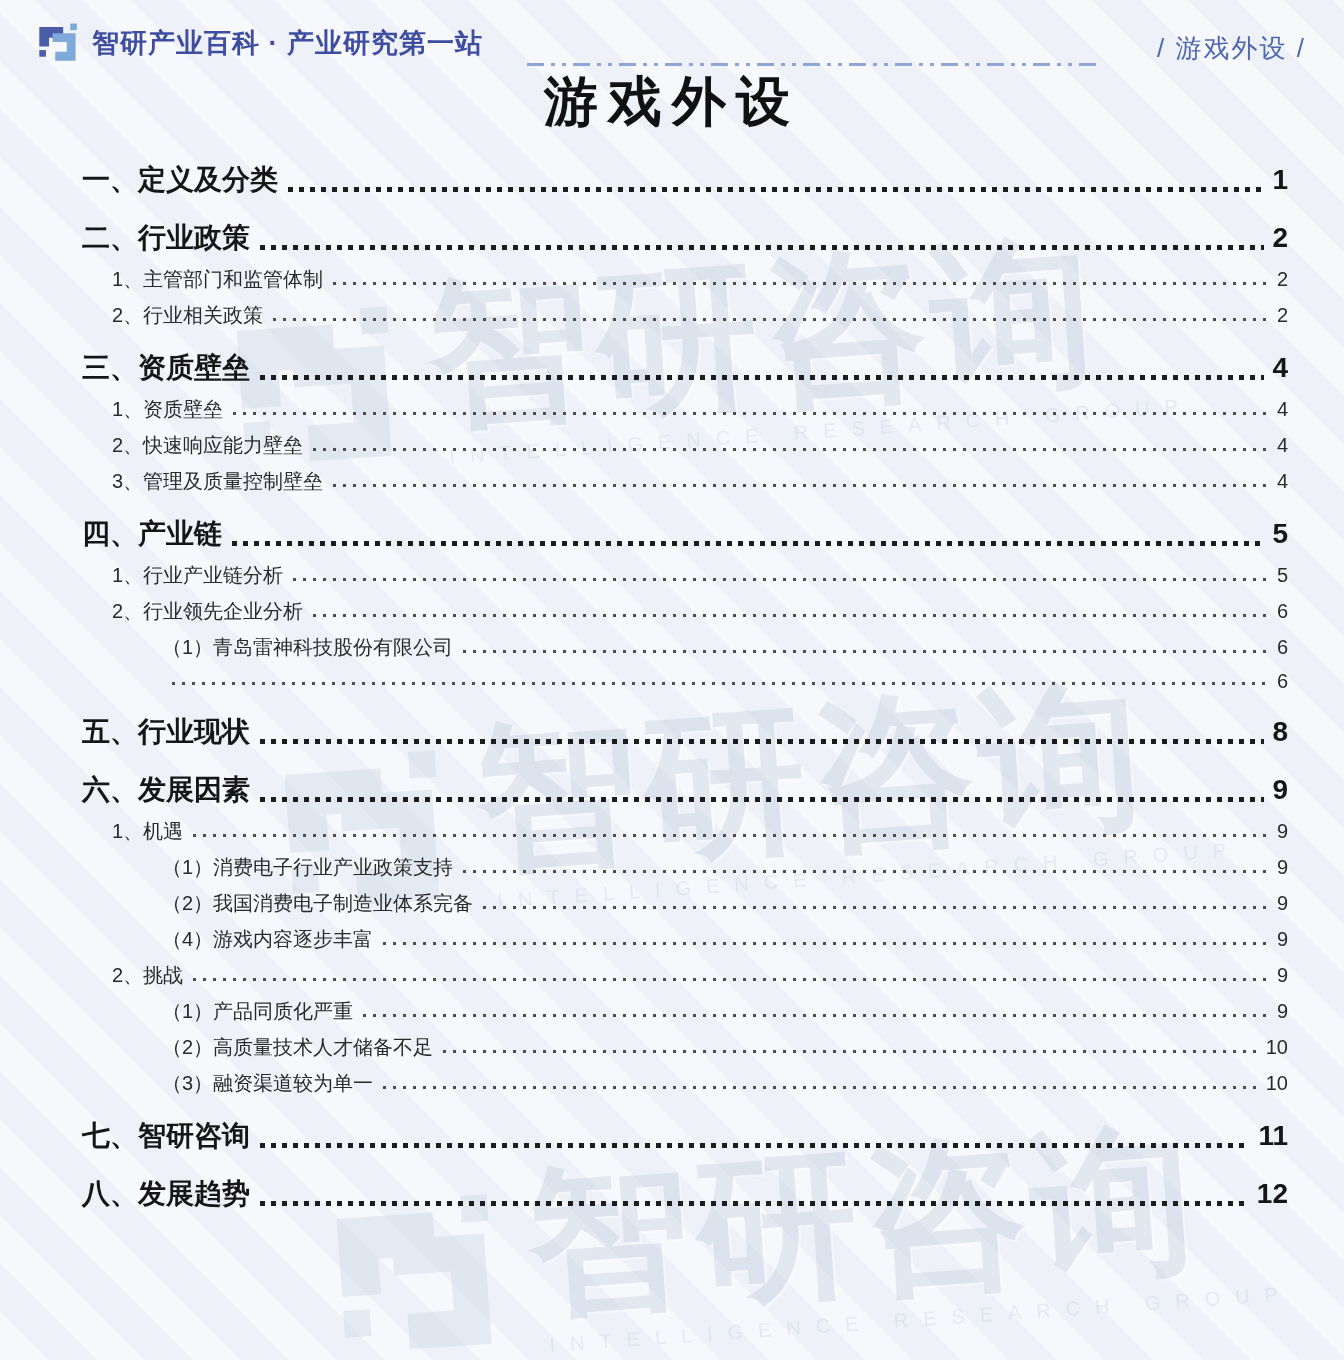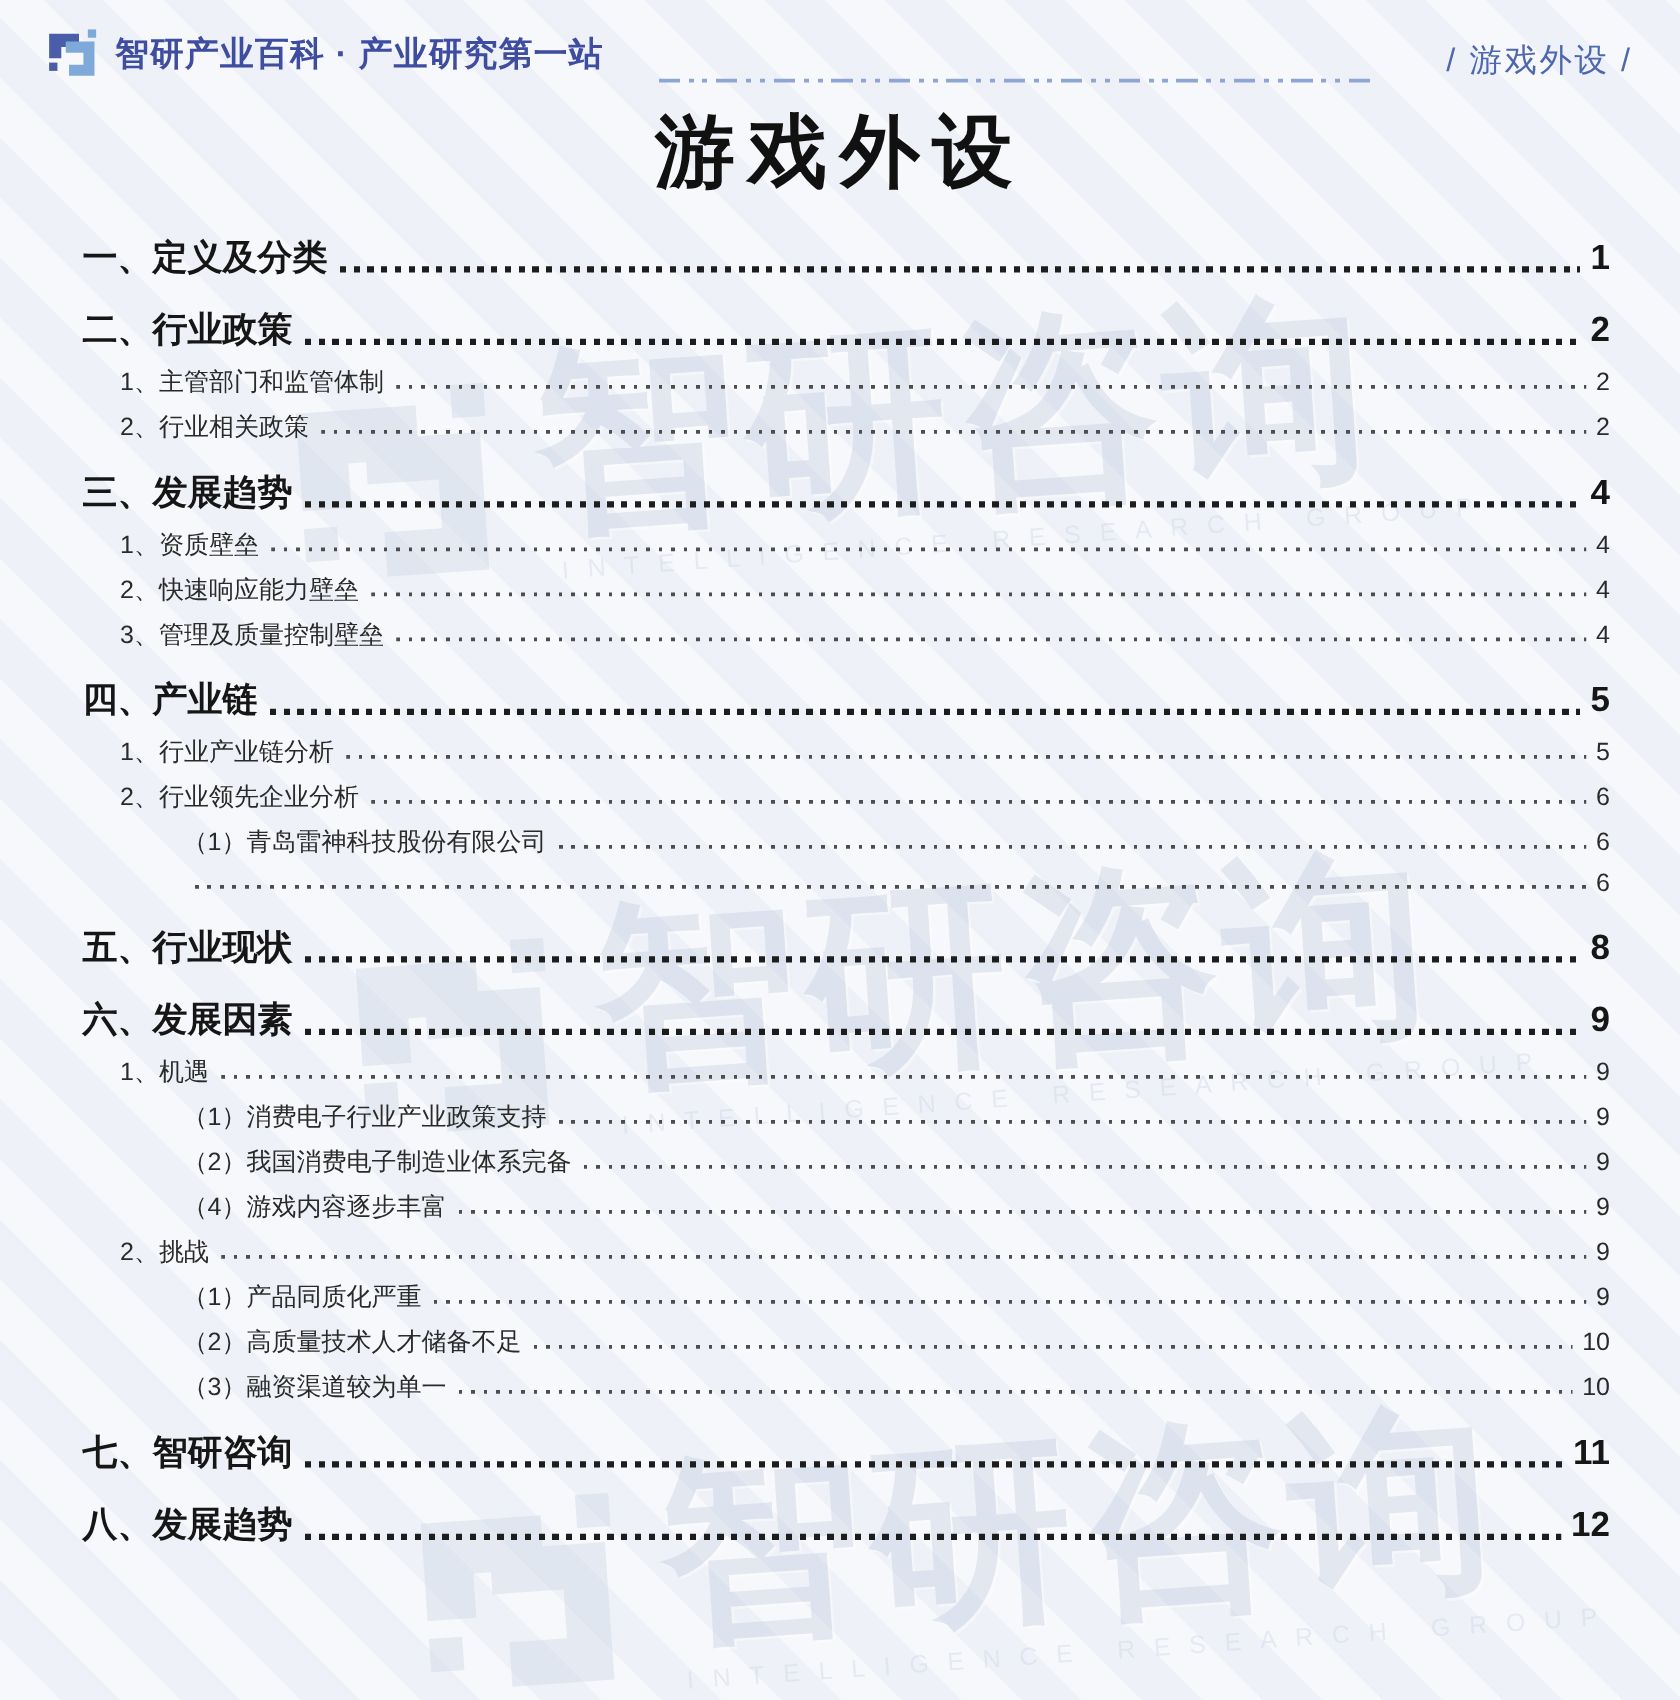--- a/index.html
+++ b/index.html
@@ -87,33 +87,34 @@
     color: #4e68b0;
     letter-spacing: 2px;
     white-space: nowrap;
   }
 
   
   .doc-title {
     position: relative;
     z-index: 2;
     text-align: center;
-    margin-top: 12px;
+    margin-top: 0;
     font-family: "Liberation Serif", "DejaVu Serif", serif;
-    font-size: 64px;
+    font-size: 54px;
     font-weight: 700;
     color: #111;
     letter-spacing: 10px;
   }
 
   
   .toc {
     position: relative;
     z-index: 2;
     padding: 22px 56px 0 66px;
+    margin-left: 16px;
   }
   .toc-row {
     display: flex;
     align-items: baseline;
     margin-bottom: 9px;
   }
   .toc-label { white-space: nowrap; }
   .toc-dots {
     flex: 1 1 auto;
     margin: 0 8px 0 10px;
@@ -213,21 +214,21 @@
         <span class="toc-label">1、主管部门和监管体制</span>
         <span class="toc-dots"></span>
         <span class="toc-page">2</span>
       </div>
       <div class="toc-row level2">
         <span class="toc-label">2、行业相关政策</span>
         <span class="toc-dots"></span>
         <span class="toc-page">2</span>
       </div>
       <div class="toc-row level1">
-        <span class="toc-label">三、发展趋势</span>
+        <span class="toc-label">三、资质壁垒</span>
         <span class="toc-dots"></span>
         <span class="toc-page">4</span>
       </div>
       <div class="toc-row level2">
         <span class="toc-label">1、资质壁垒</span>
         <span class="toc-dots"></span>
         <span class="toc-page">4</span>
       </div>
       <div class="toc-row level2">
         <span class="toc-label">2、快速响应能力壁垒</span>

